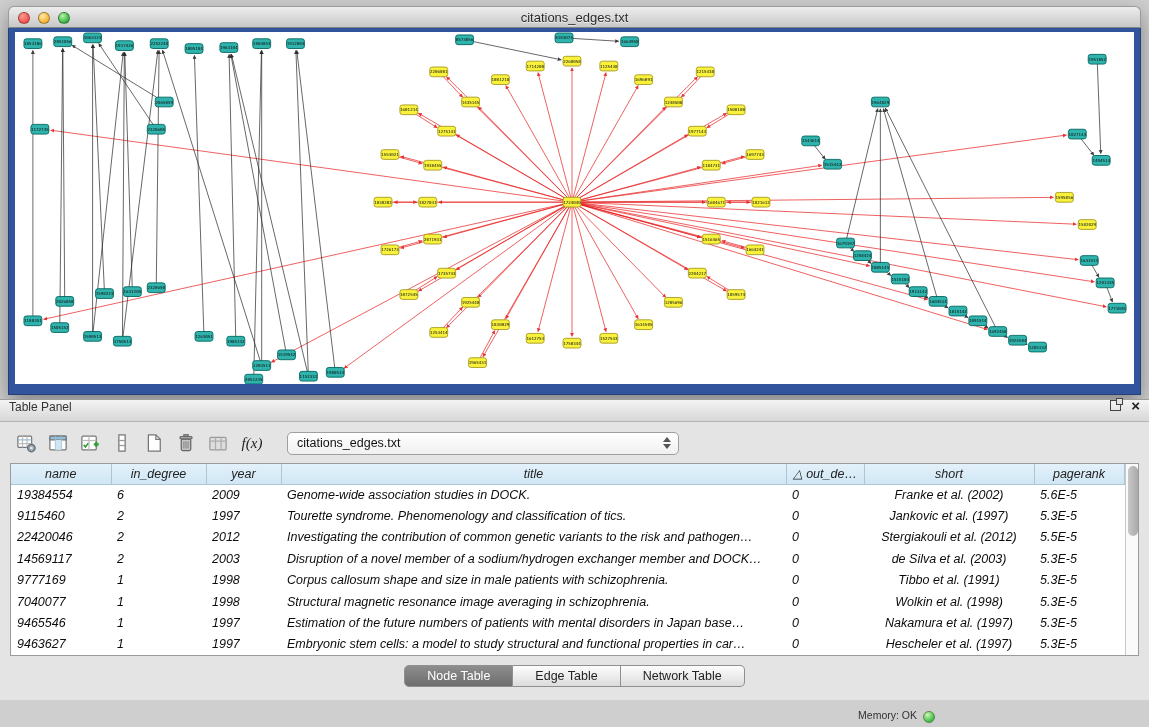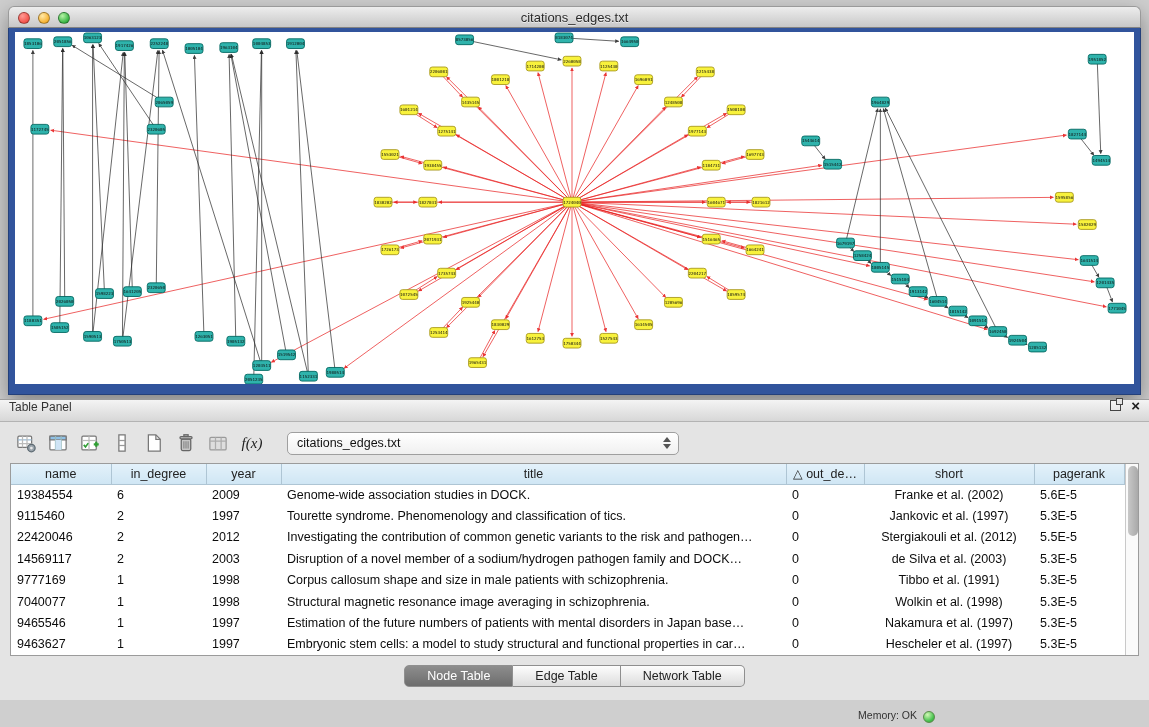--- a/index.html
+++ b/index.html
@@ -44,21 +44,21 @@
     padding:0 22px 0 9px; font-size:12.5px; color:#111; position:relative;
     box-shadow:inset 0 1px 1px rgba(255,255,255,.8); }
   .combo-arrows { position:absolute; right:7px; top:4px; display:flex; flex-direction:column; gap:2px; }
   .combo-arrows .up { width:0; height:0; border-left:4px solid transparent; border-right:4px solid transparent;
     border-bottom:5px solid #555; }
   .combo-arrows .dn { width:0; height:0; border-left:4px solid transparent; border-right:4px solid transparent;
     border-top:5px solid #555; }
 
   .table-frame { margin:3px 10px 0; border:1px solid #9b9b9b; background:#fff;
     height:193px; position:relative; overflow:hidden; display:flex; }
-  table { border-collapse:collapse; table-layout:fixed; width:1113px; font-size:12.5px; }
+  table { border-collapse:collapse; table-layout:fixed; width:1113px; font-size:12.5px;font-style:italic; }
   thead th { background:linear-gradient(#e3f1fa,#cfe6f4); border:1px solid #aec5d4; border-top:none;
     height:20px; font-weight:normal; color:#222; text-align:center; overflow:hidden;
     white-space:nowrap; }
   thead th:first-child { border-left:none; }
   tbody td { height:16.6px; padding:0 6px; color:#0c0c0c; white-space:nowrap; overflow:hidden; }
   tbody td.c-short { text-align:center; }
   .scrollbar { width:15px; background:#fafafa; border-left:1px solid #c9c9c9; position:relative; }
   .scroll-thumb { position:absolute; left:2px; top:2px; width:10px; height:70px;
     background:linear-gradient(90deg,#c8c8c8,#a9a9a9); border-radius:6px; }
 
@@ -701,21 +701,21 @@
             <td>2012</td>
             <td>Investigating the contribution of common genetic variants to the risk and pathogen…</td>
             <td>0</td>
             <td class="c-short">Stergiakouli et al. (2012)</td>
             <td>5.5E-5</td>
           </tr>
           <tr>
             <td>14569117</td>
             <td>2</td>
             <td>2003</td>
-            <td>Disruption of a novel member of a sodium/hydrogen pathogen family and DOCK…</td>
+            <td>Disruption of a novel member of a sodium/hydrogen exchanger member and DOCK…</td>
             <td>0</td>
             <td class="c-short">de Silva et al. (2003)</td>
             <td>5.3E-5</td>
           </tr>
           <tr>
             <td>9777169</td>
             <td>1</td>
             <td>1998</td>
             <td>Corpus callosum shape and size in male patients with schizophrenia.</td>
             <td>0</td>

